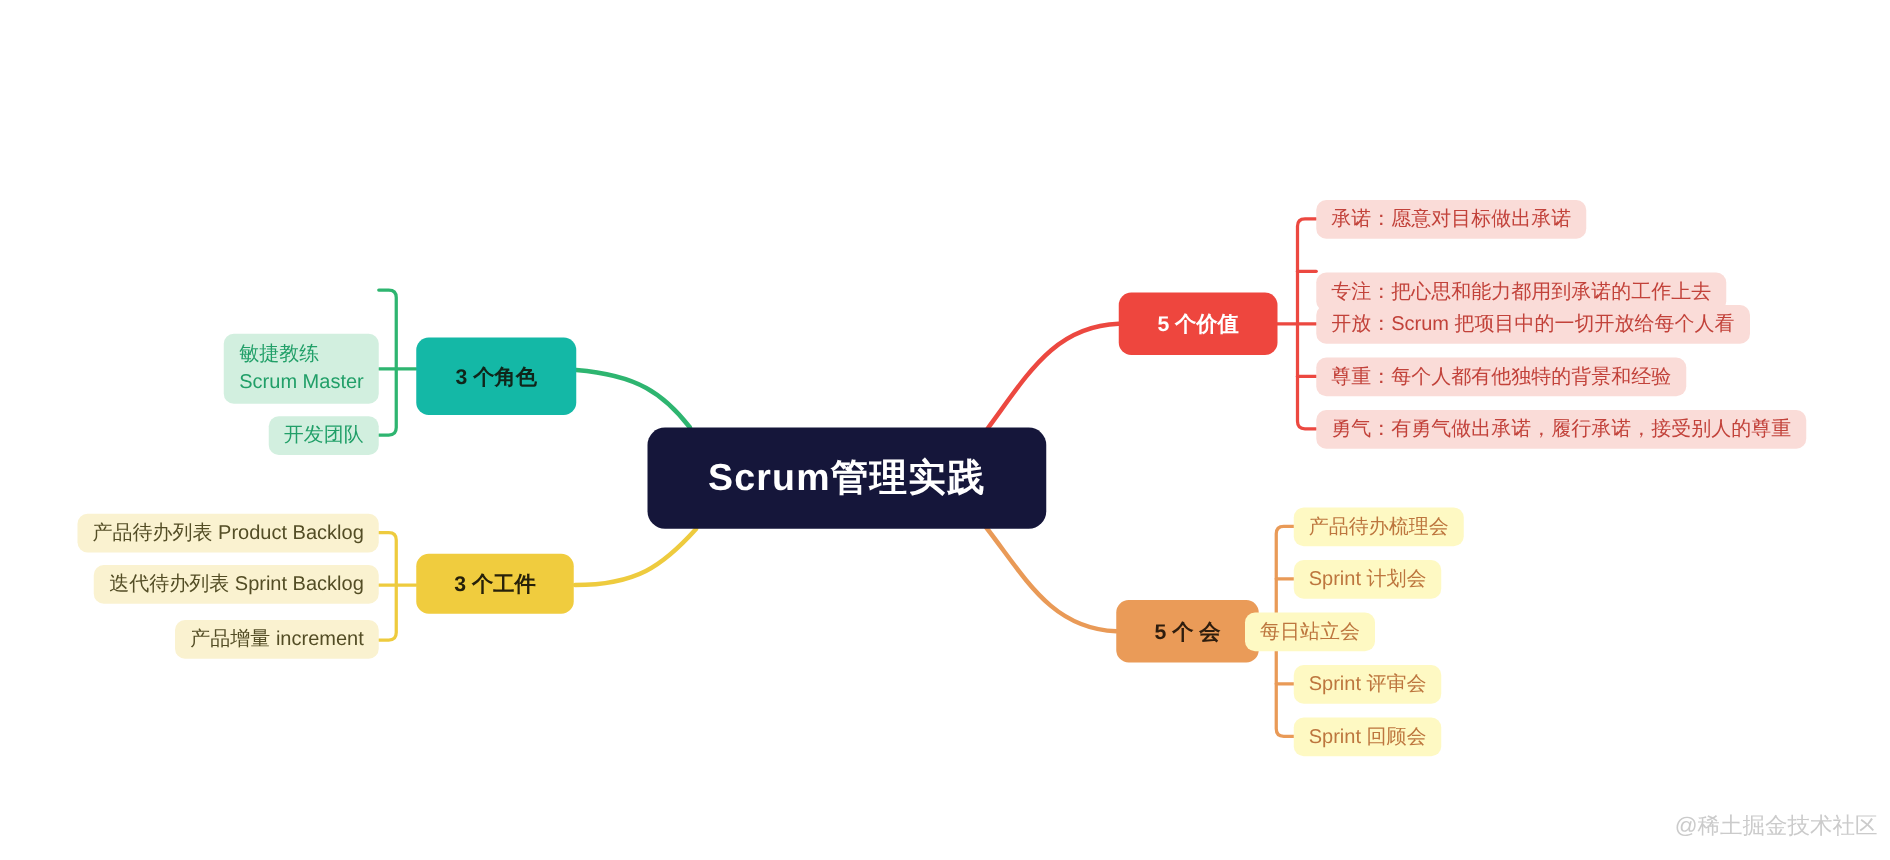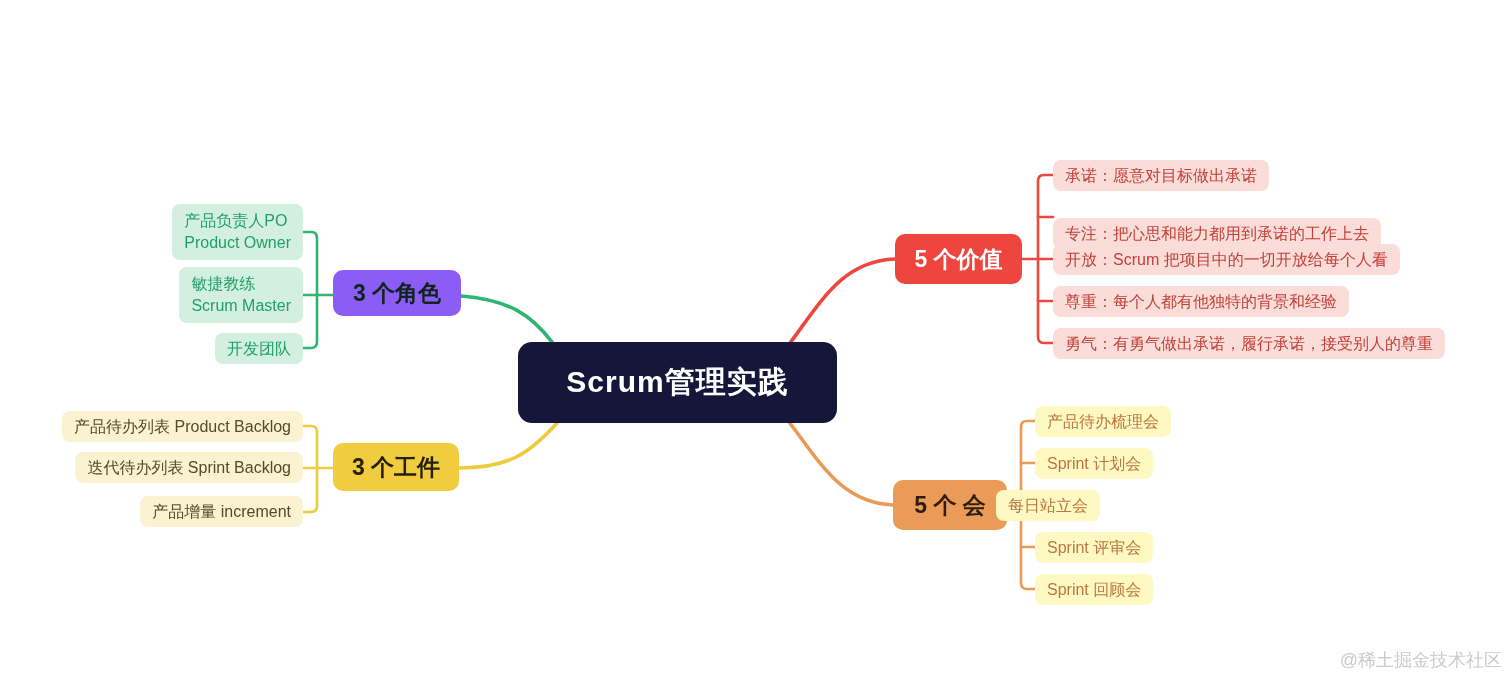--- a/index.html
+++ b/index.html
@@ -21,22 +21,22 @@
 
   
   .center-node {
     left: 518px; top: 342px; width: 319px; height: 81px;
     background: #15163a; color: #ffffff;
     font-size: 30px; font-weight: 700; letter-spacing: 1px;
     border-radius: 14px;
   }
 
   
-  .branch { font-size: 23px; font-weight: 700; }
-  .b-roles    { left: 333px; top: 270px; width: 128px; height: 46px; background: #8b5cf6; color: #10251a; }
+  .branch { font-size: 17px; font-weight: 700; }
+  .b-roles    { left: 333px; top: 270px; width: 128px; height: 62px; background: #14b8a6; color: #10251a; }
   .b-artifacts{ left: 333px; top: 443px; width: 126px; height: 48px; background: #f0cc3e; color: #26200a; }
   .b-values   { left: 895px; top: 234px; width: 127px; height: 50px; background: #ee463e; color: #ffffff; }
   .b-meetings { left: 893px; top: 480px; width: 114px; height: 50px; background: #ea9b58; color: #2e1d0e; }
 
   
   .child {
     position: absolute;
     font-size: 16px; line-height: 21px;
     padding: 5px 12px;
     border-radius: 8px;
@@ -108,22 +108,20 @@
       <path stroke-width="2.6" d="M 1035 421 H 1027 Q 1021 421 1021 427 V 583 Q 1021 589 1027 589 H 1035"></path>
       <path stroke-width="2.6" d="M 1021 463 H 1035"></path>
       <path stroke-width="2.6" d="M 1021 505 H 1035"></path>
       <path stroke-width="2.6" d="M 1021 547 H 1035"></path>
     </g>
   </svg>
 
   <div class="node center-node">Scrum管理实践</div>
 
   <div class="node branch b-roles">3 个角色</div>
-  <div class="child mint two-line c-r0">产品负责人PO
-Product Owner</div>
   <div class="child mint two-line c-r1">敏捷教练
 Scrum Master</div>
   <div class="child mint c-r2">开发团队</div>
 
   <div class="node branch b-artifacts">3 个工件</div>
   <div class="child cream c-a0">产品待办列表 Product Backlog</div>
   <div class="child cream c-a1">迭代待办列表 Sprint Backlog</div>
   <div class="child cream c-a2">产品增量 increment</div>
 
   <div class="node branch b-values">5 个价值</div>

